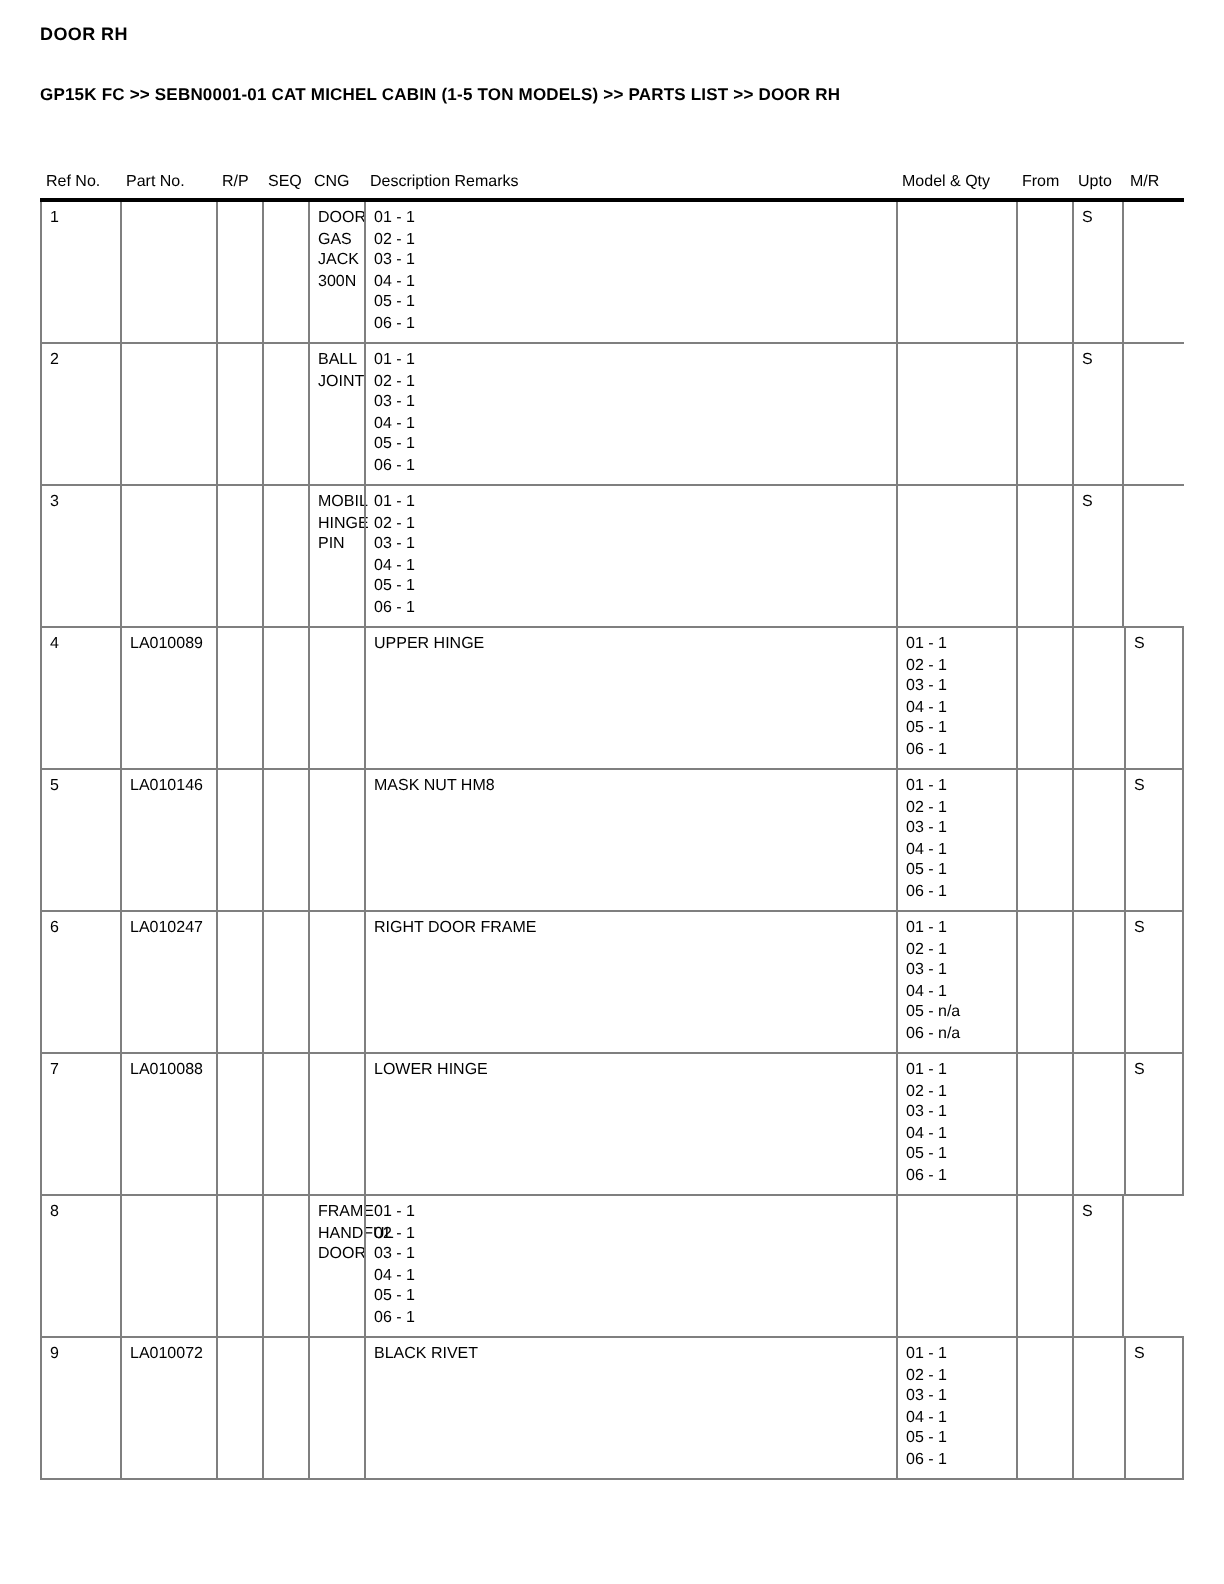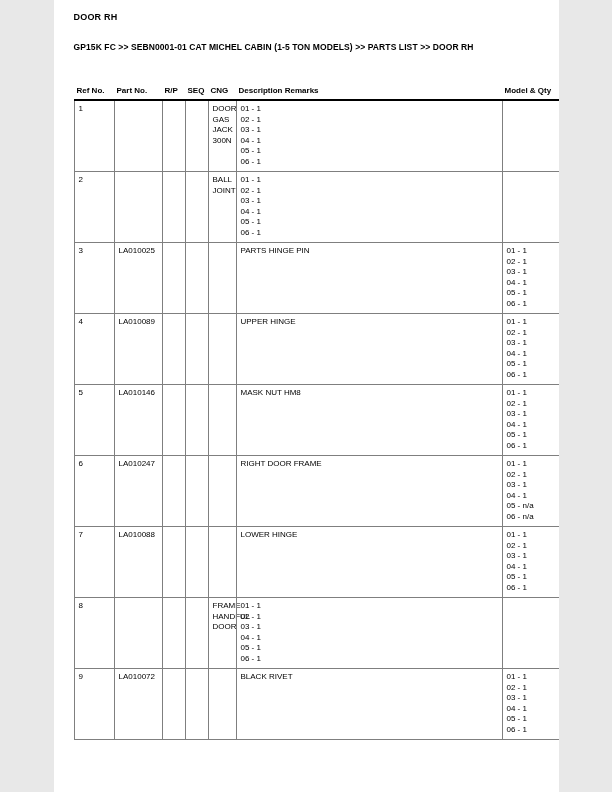--- a/index.html
+++ b/index.html
@@ -1,20 +1,20 @@
 <!DOCTYPE html>
 <html><head>
 <meta charset="utf-8">
 <style>
   * { margin: 0; padding: 0; box-sizing: border-box; }
   html, body { background: #e8e8e8; }
   body { font-family: "Liberation Sans", sans-serif; }
   .page {
     position: relative;
-    width: 505px;
+    width: 612px;
     height: 792px;
     margin: 0 auto;
     background: #ffffff;
     color: #000000;
     overflow: hidden;
   }
   .doc-title {
     position: absolute;
     left: 20px;
     top: 12px;
@@ -36,21 +36,21 @@
     left: 20px;
     top: 84px;
     width: 572px;
     font-size: 8px;
   }
   .grid-row {
     display: grid;
     grid-template-columns: 40px 48px 23px 23px 28px 266px 60px 28px 26px 30px;
   }
   .thead {
-    font-weight: bold;
+    font-weight: normal;
     border-bottom: 2px solid #000000;
     padding-bottom: 4px;
   }
   .thead .th {
     padding: 2px 3px 0 3px;
     white-space: nowrap;
   }
   .tbody .grid-row {
     border-bottom: 1px solid #7f7f7f;
   }
@@ -124,25 +124,24 @@
 04 - 1
 05 - 1
 06 - 1</div>
         <div class="td"></div>
         <div class="td"></div>
         <div class="td">S</div>
       </div>
 
       <div class="grid-row">
         <div class="td">3</div>
-        <div class="td">LA010025</div>
-        <div class="td"></div>
-        <div class="td"></div>
-        <div class="td"></div>
-        <div class="td">PARTS HINGE PIN</div>
+        <div class="td"></div>
+        <div class="td"></div>
+        <div class="td"></div>
+        <div class="td">MOBIL HINGE PIN</div>
         <div class="td">01 - 1
 02 - 1
 03 - 1
 04 - 1
 05 - 1
 06 - 1</div>
         <div class="td"></div>
         <div class="td"></div>
         <div class="td">S</div>
       </div>

